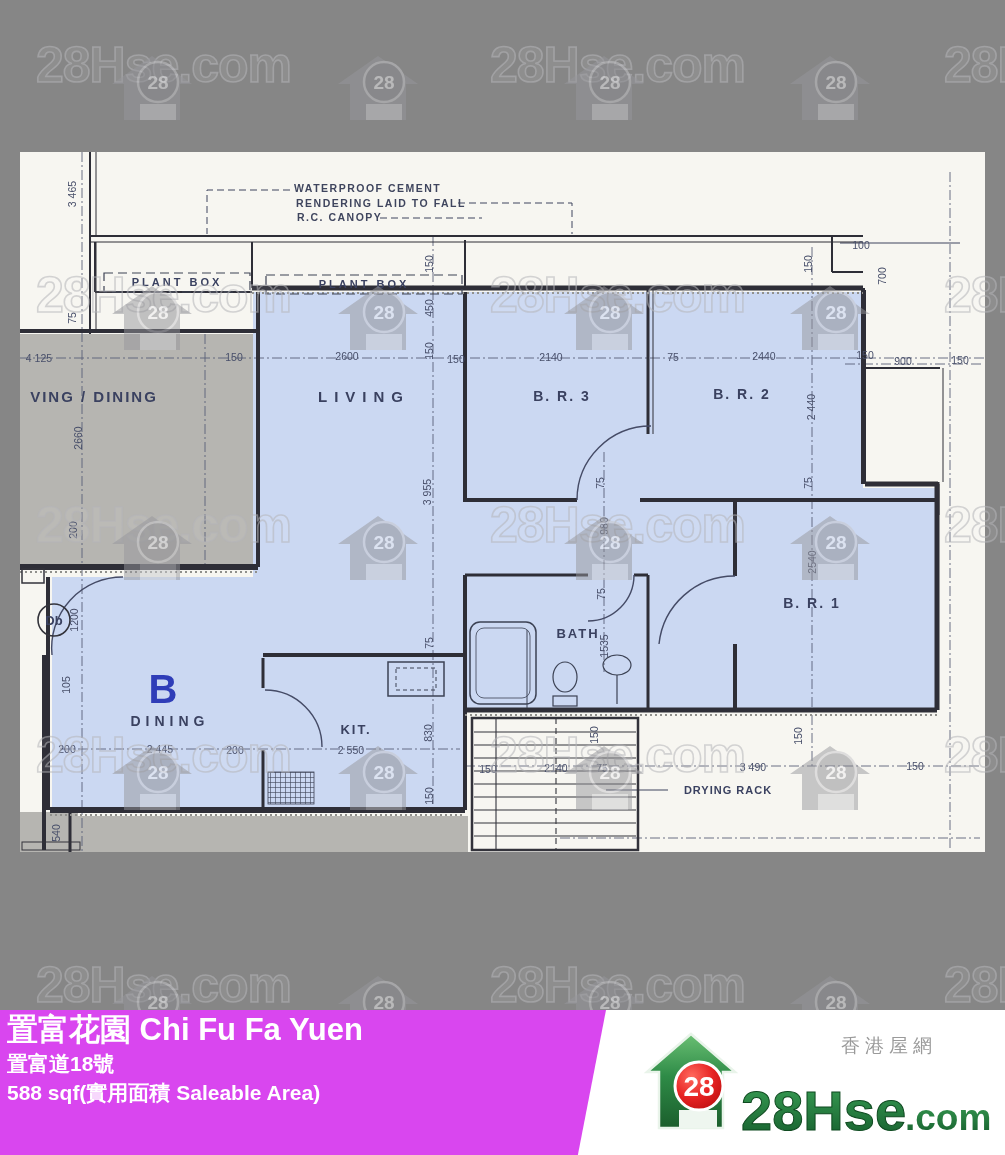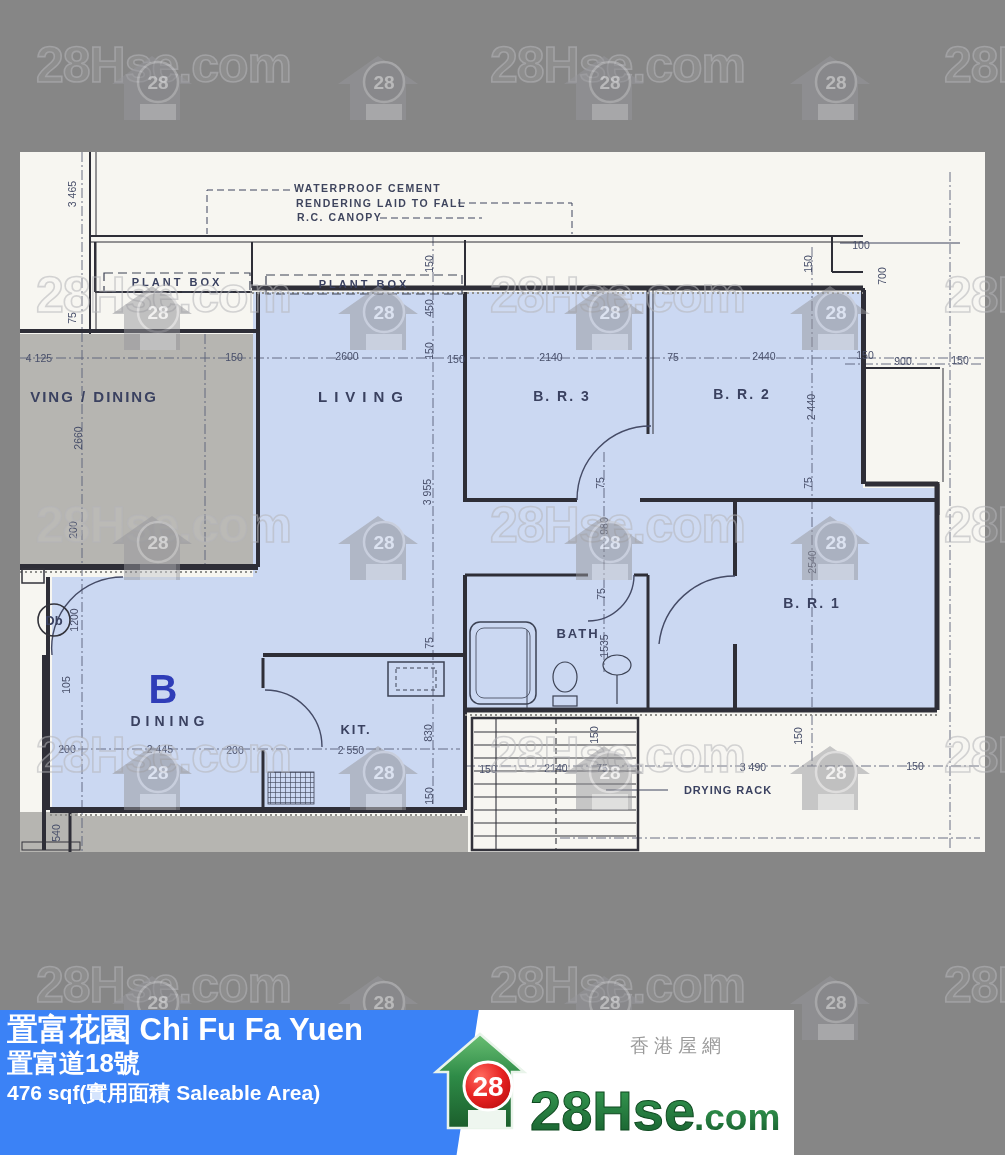--- a/index.html
+++ b/index.html
@@ -11,25 +11,25 @@
   .room{fill:#3a4160;font-family:"Liberation Sans",sans-serif;font-weight:bold;text-anchor:middle;}
   .note{fill:#3f455e;font-family:"Liberation Sans",sans-serif;font-weight:bold;font-size:10.5px;letter-spacing:1.5px;text-anchor:start;}
   .dim{fill:#484f6a;font-family:"Liberation Sans",sans-serif;font-size:10.5px;text-anchor:middle;}
   .unitB{fill:#2f3db8;font-family:"Liberation Sans",sans-serif;font-weight:bold;font-size:40px;text-anchor:middle;}
   .dbtxt{fill:#3a4160;font-family:"Liberation Sans",sans-serif;font-weight:bold;font-size:13px;text-anchor:middle;}
   
   #wm{position:absolute;inset:0;width:1005px;height:1155px;pointer-events:none;}
   .wmtext{font-family:"Liberation Sans",sans-serif;font-weight:bold;font-size:50px;letter-spacing:-1px;
           fill:rgba(255,255,255,0.07);stroke:#b4b4b8;stroke-opacity:.55;stroke-width:1.6px;}
   
-  .footer{position:absolute;left:0;top:1010px;width:794px;height:145px;background:#3b82f6;}
+  .footer{position:absolute;left:0;top:1010px;width:1005px;height:145px;background:#d946ef;}
   .f-white{position:absolute;inset:0;background:#ffffff;clip-path:polygon(60.3% 0,100% 0,100% 100%,57.5% 100%);}
   .f-left{position:absolute;left:7px;top:2px;color:#ffffff;}
   .f-title{font-size:31px;font-weight:bold;line-height:36px;}
-  .f-line2{font-size:26px;font-weight:bold;line-height:31px;}
+  .f-line2{font-size:21px;font-weight:bold;line-height:31px;}
   .f-line3{font-size:24px;font-weight:bold;line-height:31px;}
   .f-line4{font-size:21px;font-weight:bold;line-height:28px;}
   .f-brand{position:absolute;right:8px;top:0;width:360px;height:145px;}
 </style>
 </head>
 <body>
 
 <div class="stage">
 
   <div class="plan">
@@ -249,21 +249,21 @@
         <use href="#wm-house" x="564" y="976"></use>
         <use href="#wm-house" x="790" y="976"></use>
       </g>
   </svg>
 
   <div class="footer">
     <div class="f-white"></div>
     <div class="f-left">
       <div class="f-title">置富花園 Chi Fu Fa Yuen</div>
       <div class="f-line2">置富道18號</div>
-      <div class="f-line4">476 sqf(實用面積 Saleable Area)</div>
+      <div class="f-line4">588 sqf(實用面積 Saleable Area)</div>
     </div>
     <svg class="f-brand" viewBox="0 0 360 145">
       <defs>
         <linearGradient id="houseG" x1="0" y1="0" x2="0" y2="1">
           <stop offset="0" stop-color="#6abf73"></stop>
             <stop offset="0.45" stop-color="#2e8b47"></stop>
             <stop offset="1" stop-color="#1b5e2c"></stop>
         </linearGradient>
         <radialGradient id="redG" cx="0.35" cy="0.3" r="0.9">
           <stop offset="0" stop-color="#ff6a5e"></stop>

